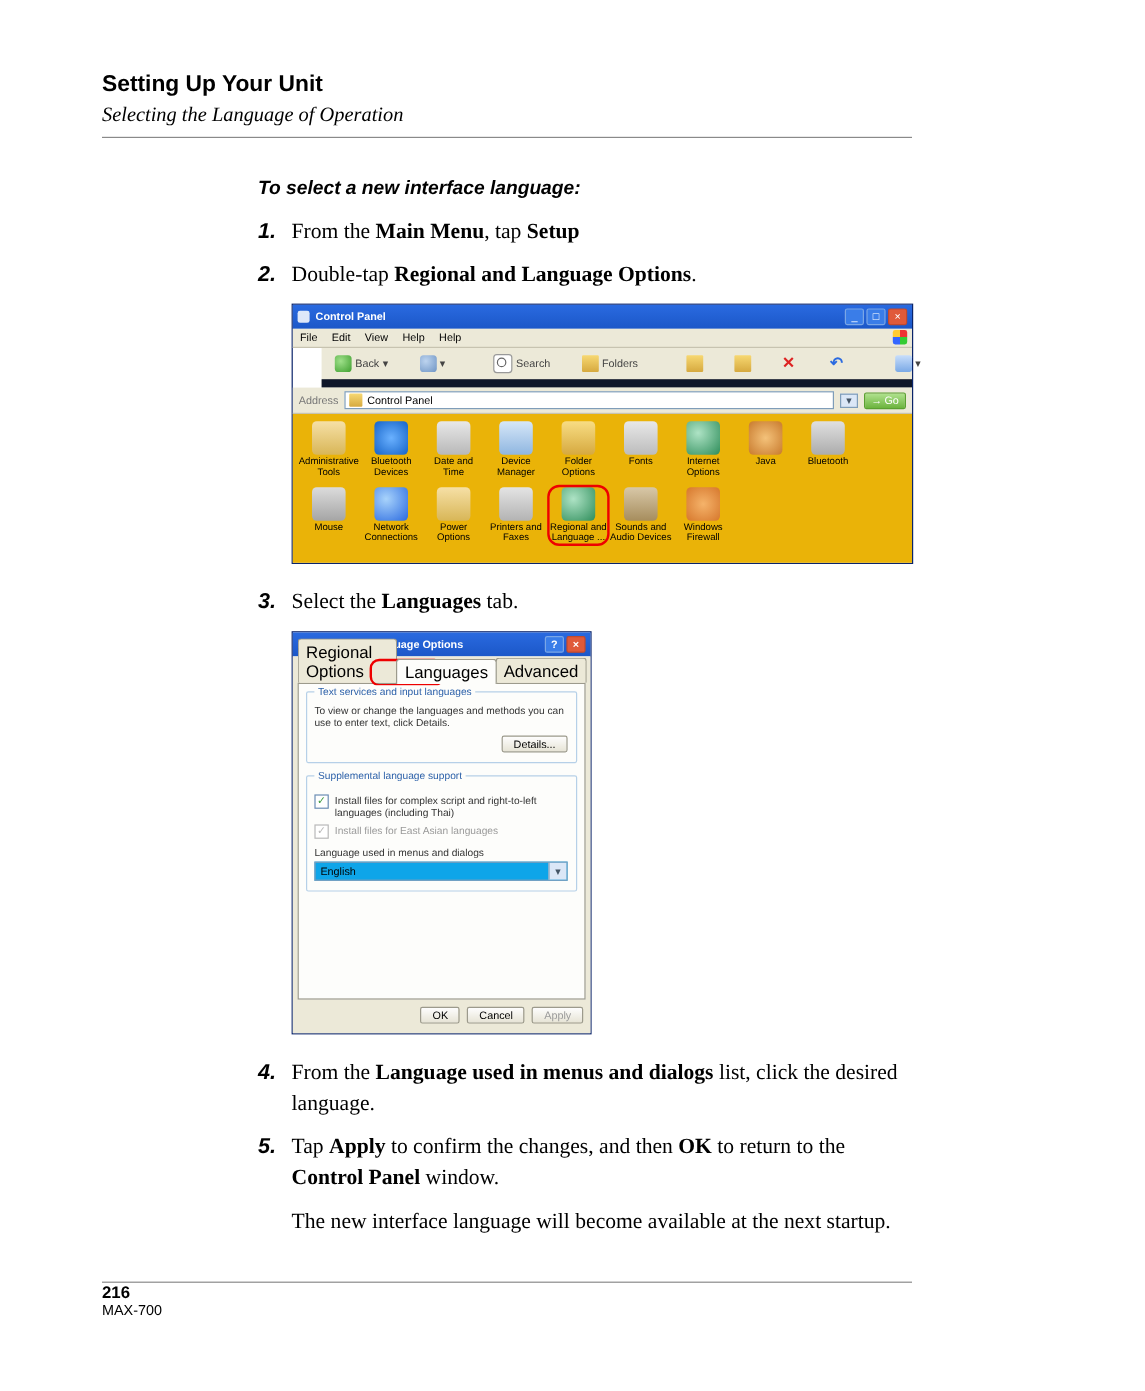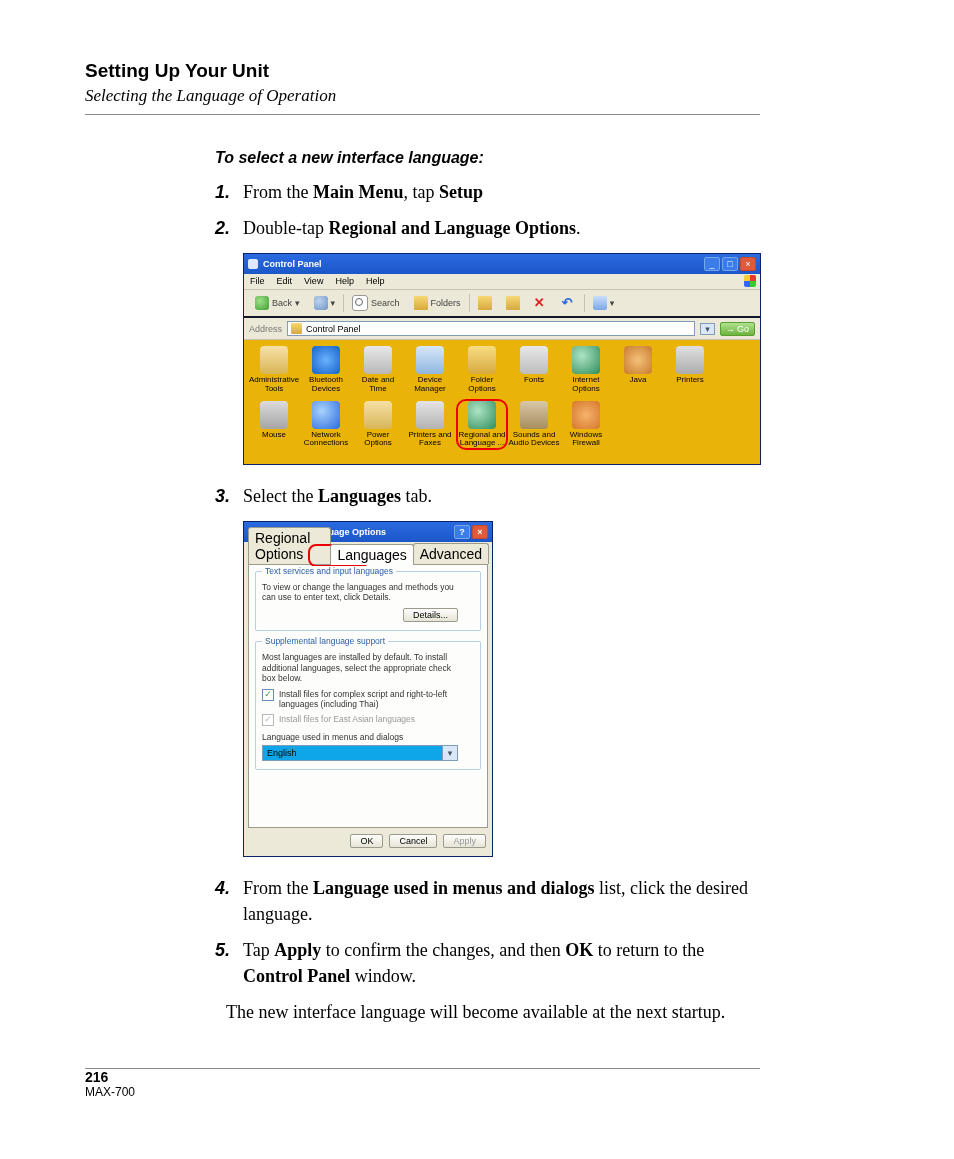--- a/index.html
+++ b/index.html
@@ -50,21 +50,21 @@
   .step-num {
     font-family: Arial, Helvetica, sans-serif;
     font-weight: bold;
     font-style: italic;
     min-width: 28px;
   }
   .step-body { flex: 1; }
   .para {
     font-size: 18px;
     line-height: 1.45;
-    margin-left: 11px;
+    margin-left: 28px;
     margin-top: 10px;
   }
   .b { font-weight: bold; }
 
   
   .cp-shot {
     width: 516px;
     margin: 12px 0 18px 28px;
     font-family: 'Tahoma', Arial, sans-serif;
     font-size: 9px;
@@ -78,21 +78,21 @@
     padding: 2px 4px;
     height: 16px;
   }
   .cp-titlebar .ticn { width:10px;height:10px;background:#fff;border-radius:2px;margin-right:5px;opacity:.85; }
   .cp-titlebar .txt { font-weight: bold; flex:1; }
   .winbtns { display:flex; gap:2px; }
   .winbtn { width:14px;height:12px;display:flex;align-items:center;justify-content:center;border:1px solid #7aa6e6;border-radius:2px;font-size:9px;color:#fff;background:#3a7de8; }
   .winbtn.close{ background:#e05a3a;border-color:#c24a2e; }
   .cp-menubar { background:#ece9d8;border-bottom:1px solid #c7c3b0;padding:2px 6px 3px;display:flex;gap:12px;color:#000;position:relative; }
   .cp-menubar .flag{position:absolute;right:4px;top:1px;width:12px;height:12px;border-radius:2px;background:conic-gradient(#e33 0 25%,#3c3 0 50%,#36f 0 75%,#fc3 0 100%);}
-  .cp-toolbar { background:#ece9d8;border-bottom:2px solid #0f172a;padding:3px 5px;display:flex;align-items:center;gap:2px;color:#444; }
+  .cp-toolbar { background:#ece9d8;border-bottom:7px solid #0f172a;padding:3px 5px;display:flex;align-items:center;gap:14px;color:#444;margin-left:24px; }
   .tbtn{display:flex;align-items:center;gap:3px;padding:1px 5px;border:1px solid transparent;border-radius:3px;}
   .nicn{width:14px;height:14px;border-radius:3px;}
   .i-back{background:radial-gradient(circle at 35% 35%,#9fe08a,#3e9f2f);}
   .i-fwd{background:radial-gradient(circle at 35% 35%,#bdd4ef,#6e94c4);}
   .i-search{background:#fff;border:1px solid #999;position:relative;}
   .i-search:after{content:'';position:absolute;width:6px;height:6px;border:1px solid #666;border-radius:50%;left:2px;top:2px;}
   .i-folder{background:linear-gradient(#f7d872,#d6a93f);border-radius:1px;}
   .sep{width:1px;height:18px;background:#c7c3b0;}
   .tbic{width:14px;height:14px;display:inline-block;}
   .i-xred{color:#d22;font-weight:bold;font-size:13px;line-height:13px;}
@@ -137,21 +137,21 @@
     background: linear-gradient(#2a6ae0,#1b57c8);
     color:#fff;padding:3px 4px;display:flex;align-items:center;font-weight:bold;
   }
   .rl-titlebar .txt{flex:1;}
   .rl-body{background:#ece9d8;padding:4px 4px 4px 4px;}
   .rl-tabs{display:flex;align-items:flex-end;position:relative;height:18px;}
   .rl-tab{border:1px solid #9c9a8c;border-bottom:none;background:#ece9d8;padding:2px 6px;border-radius:3px 3px 0 0;margin-right:-1px;position:relative;font-size:14px;}
   .rl-tab.active{background:#fdfdfb;z-index:2;top:1px;}
   .hl-red-tab{position:absolute;border:2px solid #e00;border-radius:8px;left:60px;top:-2px;width:58px;height:19px;pointer-events:none;}
   .rl-panel{border:1px solid #9c9a8c;background:#fdfdfb;padding:6px 6px 8px 6px;min-height:248px;}
-  .grp{border:1px solid #b6d0e8;border-radius:2px;margin-bottom:10px;position:relative;padding:10px 22px 8px 6px;}
+  .grp{border:1px solid #b6d0e8;border-radius:2px;margin-bottom:10px;position:relative;padding:10px 7px 8px 6px;}
   .grp .cap{position:absolute;top:-6px;left:6px;background:#fdfdfb;padding:0 3px;color:#2a5fa8;font-size:8.5px;}
   .grp .txt{font-size:8.5px;color:#333;line-height:1.25;}
   .btn{display:inline-block;border:1px solid #9c9a8c;background:linear-gradient(#fdfdfd,#e7e4d6);border-radius:2px;padding:1px 9px;font-size:9px;}
   .right{ text-align:right;margin-top:5px; }
   .chk{display:flex;gap:5px;margin-top:5px;font-size:8.5px;color:#333;}
   .chk .box{width:10px;height:10px;border:1px solid #6b8db3;background:#fff;flex-shrink:0;line-height:9px;text-align:center;font-size:9px;}
   .chk .box.checked{color:#3c9a3c;}
   .chk .box.checked:before{content:'✓';}
   .chk.disabled{color:#9a9a9a;}
   .chk.disabled .box{border-color:#b8b8b8;color:#b8b8b8;}
@@ -287,21 +287,21 @@
         <div class="cpicon">
             <div class="ic ic-inet"></div>
             <div class="cp-label">Internet Options</div>
           </div>
         <div class="cpicon">
             <div class="ic ic-java"></div>
             <div class="cp-label">Java</div>
           </div>
         <div class="cpicon">
             <div class="ic ic-kbd"></div>
-            <div class="cp-label">Printers</div>
+            <div class="cp-label">Bluetooth</div>
           </div>
         <div class="cpicon">
             <div class="ic ic-mouse"></div>
             <div class="cp-label">Mouse</div>
           </div>
         <div class="cpicon">
             <div class="ic ic-net"></div>
             <div class="cp-label">Network Connections</div>
           </div>
         <div class="cpicon">
@@ -351,21 +351,20 @@
           <div class="hl-red-tab"></div>
         </div>
         <div class="rl-panel">
           <div class="grp">
             <span class="cap">Text services and input languages</span>
             <div class="txt">To view or change the languages and methods you can use to enter text, click Details.</div>
             <div class="right"><span class="btn">Details...</span></div>
           </div>
           <div class="grp">
             <span class="cap">Supplemental language support</span>
-            <div class="txt">Most languages are installed by default. To install additional languages, select the appropriate check box below.</div>
             <div class="chk">
                 <span class="box checked"></span>
                 <span>Install files for complex script and right-to-left languages (including Thai)</span>
               </div>
             <div class="chk disabled">
                 <span class="box checked"></span>
                 <span>Install files for East Asian languages</span>
               </div>
             <div class="lblsm">Language used in menus and dialogs</div>
             <div class="combo">

